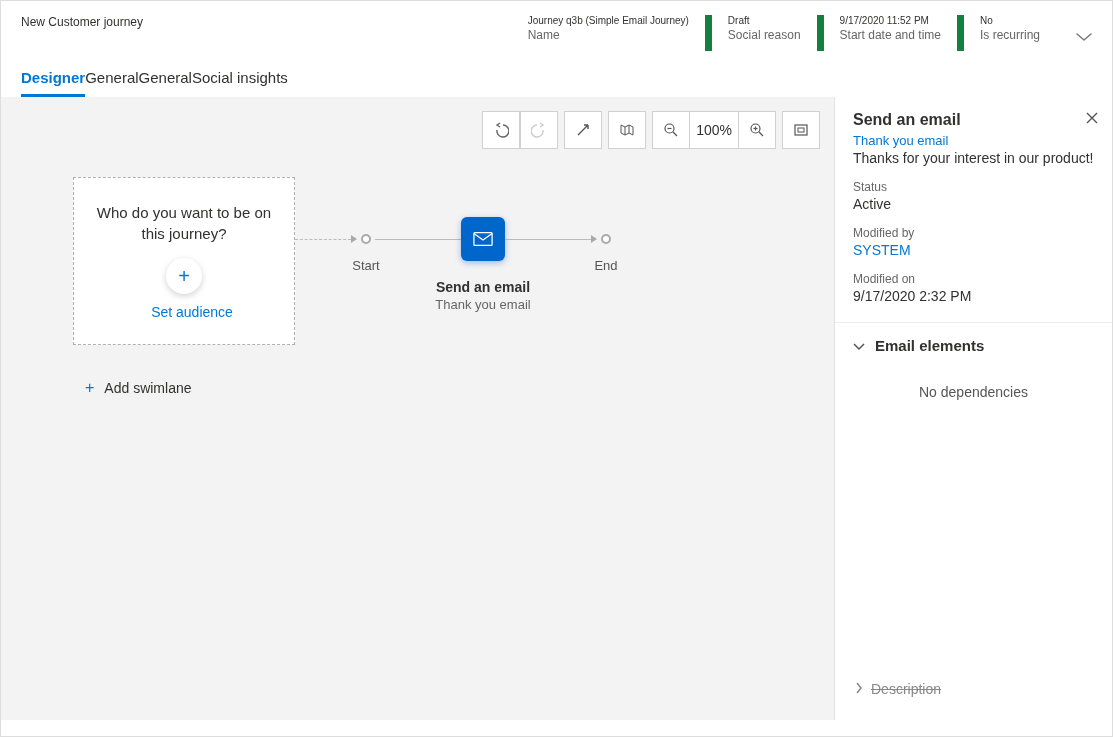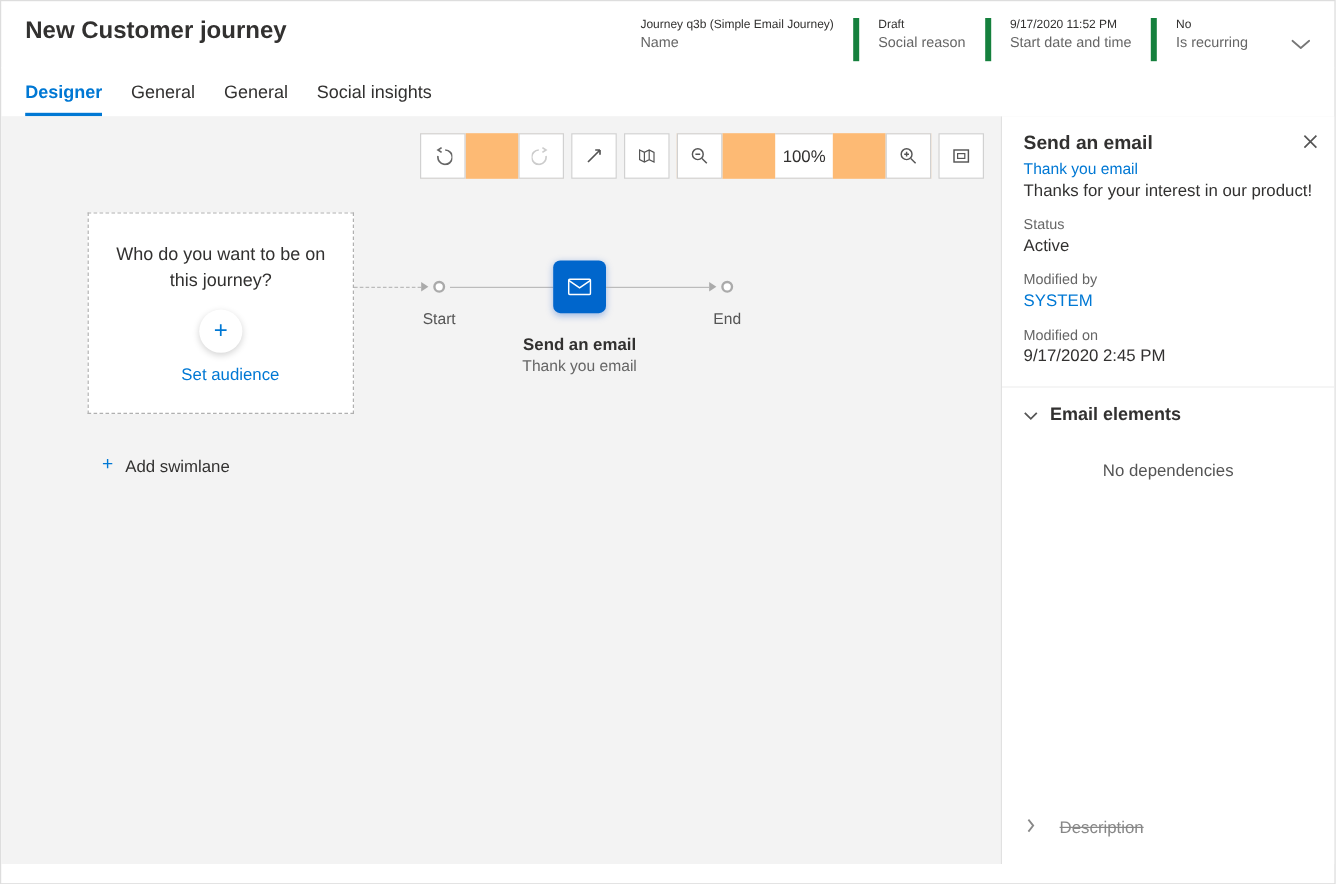--- a/index.html
+++ b/index.html
@@ -18,49 +18,48 @@
   
   .header {
     display: flex;
     align-items: flex-start;
     padding: 14px 20px 0 20px;
     height: 56px;
     border-bottom: 1px solid #fff;
     position: relative;
   }
   .page-title {
-    font-size: 20px;
-    font-weight: 700;
+    font-size: 12px;
+    font-weight: 400;
     flex: 1;
   }
   .summary {
     display: flex;
     align-items: flex-start;
     margin-right: 36px;
   }
   .summary-item {
     padding: 0 16px;
-    border-left: 5px solid #15803d;
+    border-left: 7px solid #15803d;
     min-height: 36px;
   }
   .summary-item:first-child { border-left: none; }
   .summary-value { font-size: 10px; color: #323130; }
   .summary-label { font-size: 12px; color: #666; margin-top: 2px; }
   .header-chevron {
     position: absolute;
     right: 20px;
     top: 28px;
     color: #666;
     cursor: pointer;
   }
 
   
   .tabs {
     display: flex;
-    gap: 24px;
     padding: 12px 20px 0 20px;
   }
   .tab {
     font-size: 15px;
     padding-bottom: 8px;
     border-bottom: 3px solid transparent;
     cursor: pointer;
   }
   .tab.active {
     color: #0078d4;
@@ -82,22 +81,21 @@
   }
   .toolbar {
     position: absolute;
     top: 14px;
     right: 14px;
     display: flex;
     gap: 6px;
   }
   .tb-group {
     display: flex;
-    background: #fdba74;
-    gap: 44px;
+    background: #15803d;
   }
   .tb-btn {
     width: 38px;
     height: 38px;
     background: #fff;
     border: 1px solid #d1d1d1;
     display: flex;
     align-items: center;
     justify-content: center;
     cursor: pointer;
@@ -254,21 +252,21 @@
 
   .no-deps { text-align: center; margin-top: 30px; font-size: 14px; color: #555; }
 
   .desc-row {
     position: absolute;
     left: 20px;
     top: 584px;
     font-size: 14px;
     color: #666;
     display: flex;
-    gap: 20px;
+    gap: 8px;
     align-items: center;
   }
   .desc-row .strike { text-decoration: line-through; color: #888; }
 
 </style>
 </head>
 <body>
 
 <div class="header">
   <div class="page-title">New Customer journey</div>
@@ -412,21 +410,21 @@
 
     <div class="field-value">Thanks for your interest in our product!</div>
 
     <div class="field-label">Status</div>
     <div class="field-value">Active</div>
 
     <div class="field-label">Modified by</div>
     <div class="field-value link">SYSTEM</div>
 
     <div class="field-label">Modified on</div>
-    <div class="field-value">9/17/2020 2:45 PM</div>
+    <div class="field-value">9/17/2020 2:32 PM</div>
 
     <hr class="section-hr">
     <div class="section-header">
       <span class="chev">
         <svg width="12" height="8" viewBox="0 0 12 8">
             <path d="M1 1 L6 6 L11 1" stroke="#555" stroke-width="1.5" fill="none"></path>
           </svg>
       </span>
       <span class="title">Email elements</span>
     </div>

